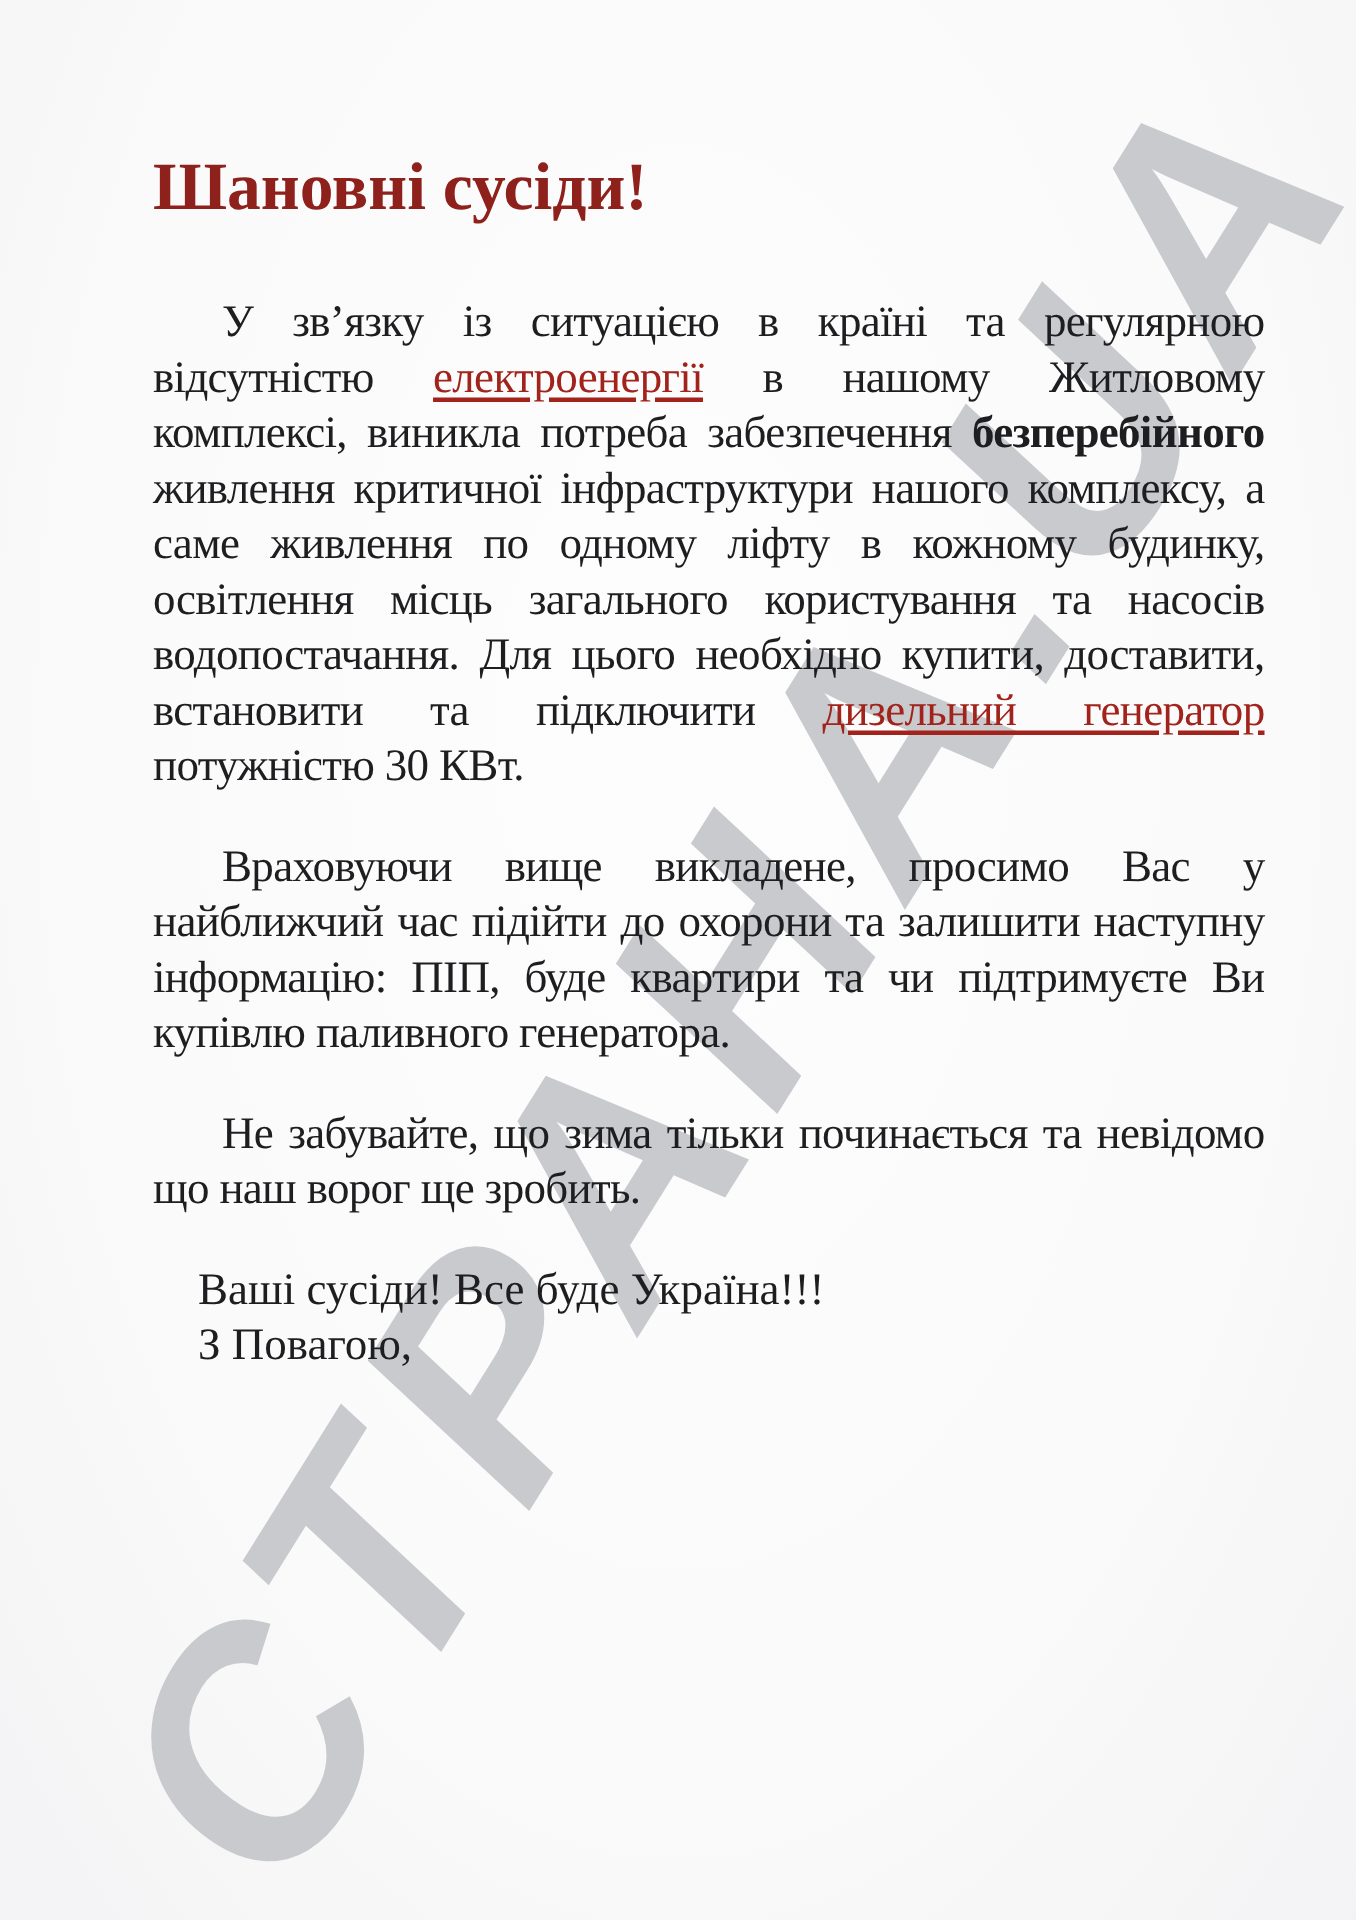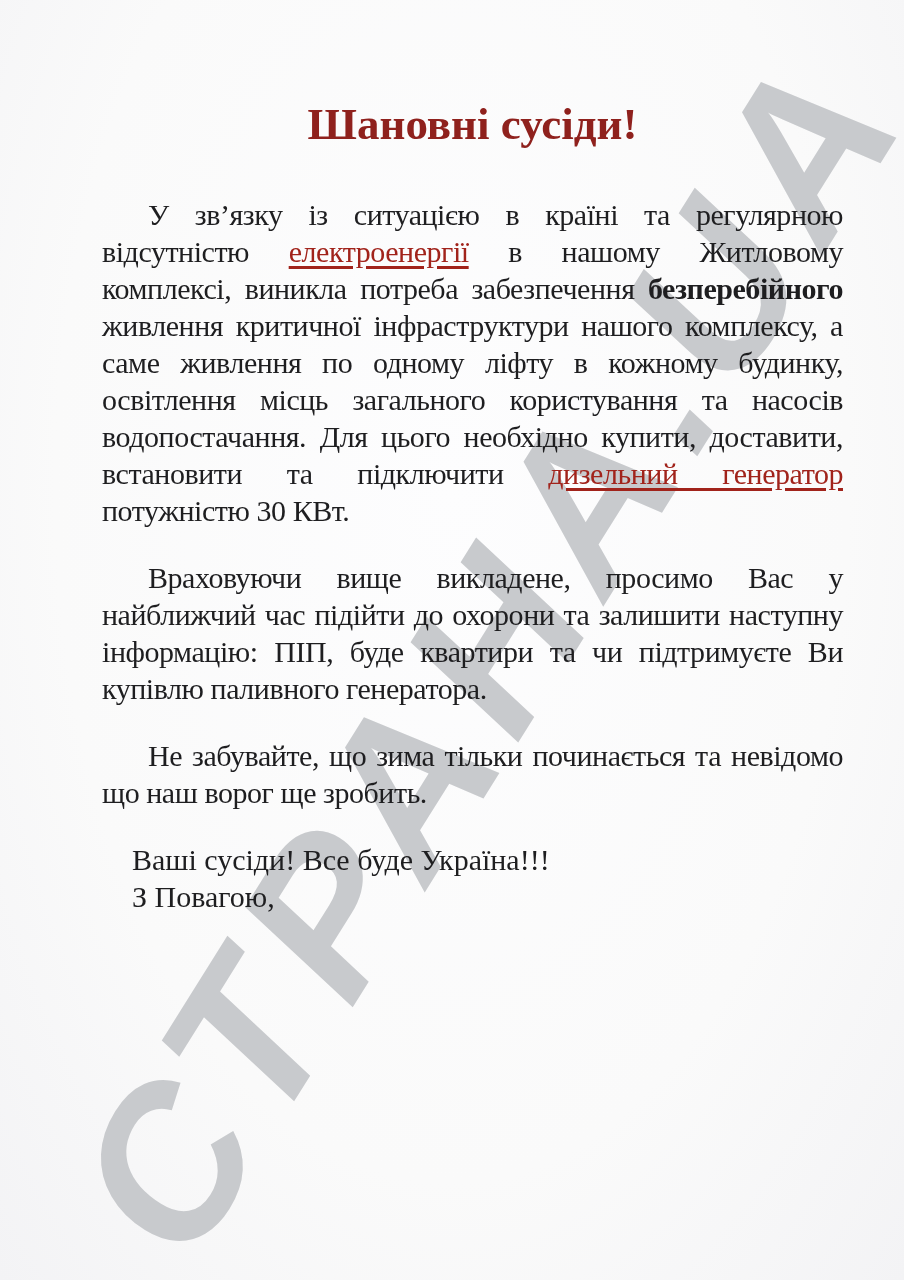--- a/index.html
+++ b/index.html
@@ -38,21 +38,20 @@
     user-select:none;
   }
   .content{
     position:absolute;
     left:102px;top:96px;width:741px;
     z-index:1;
     color:var(--text-color);
   }
   .title{
     margin:0 0 44px 0;
-    text-align:center;
     font-weight:bold;
     font-size:45px;
     line-height:56px;
     color:var(--title-red);
   }
   .para{
     margin:0 0 30px 0;
     font-size:30px;
     line-height:37px;
     letter-spacing:-0.015em;

